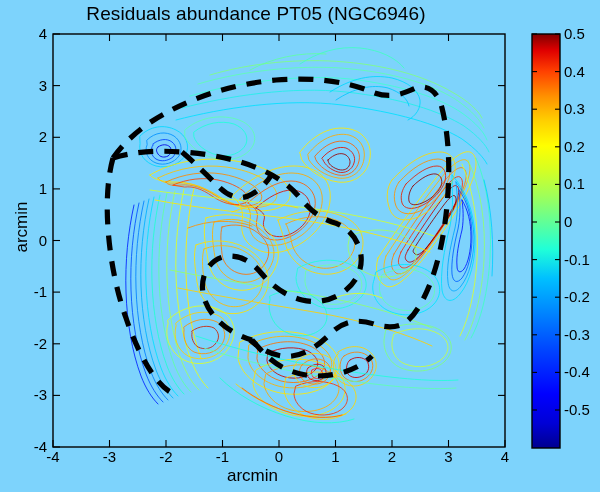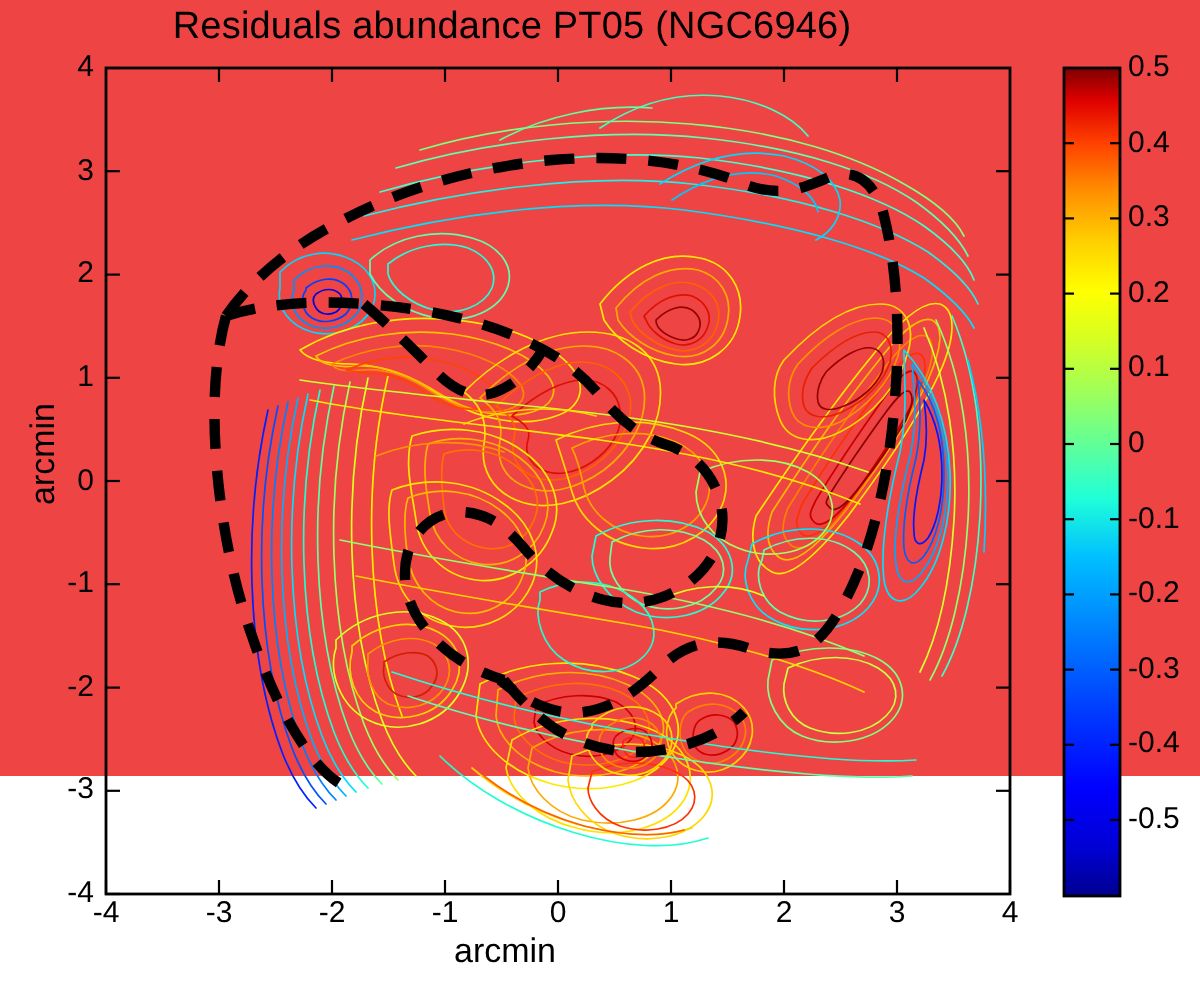--- a/index.html
+++ b/index.html
@@ -1,19 +1,19 @@
 <!DOCTYPE html>
 <html><head>
 <meta charset="utf-8">
 <style>
   html,body{margin:0;padding:0;background:#ffffff;}
   body{width:600px;height:492px;overflow:hidden;
        font-family:"Liberation Sans","DejaVu Sans",sans-serif;
        -webkit-font-smoothing:antialiased;}
-  #figure{position:relative;width:600px;height:388px;background:#ef4444;}
+  #figure{position:relative;width:600px;height:492px;background:#7dd3fc;}
 
   .title{
     position:absolute; left:0; top:3px; width:512px;
     text-align:center; font-size:19px; color:#000; letter-spacing:0.1px;
     white-space:nowrap;
   }
 
   .axis-label{position:absolute;font-size:17px;color:#000;}
   #xlabel{left:0;top:466px;width:505px;text-align:center;}
   #ylabel{left:-38px;top:217px;width:120px;text-align:center;

